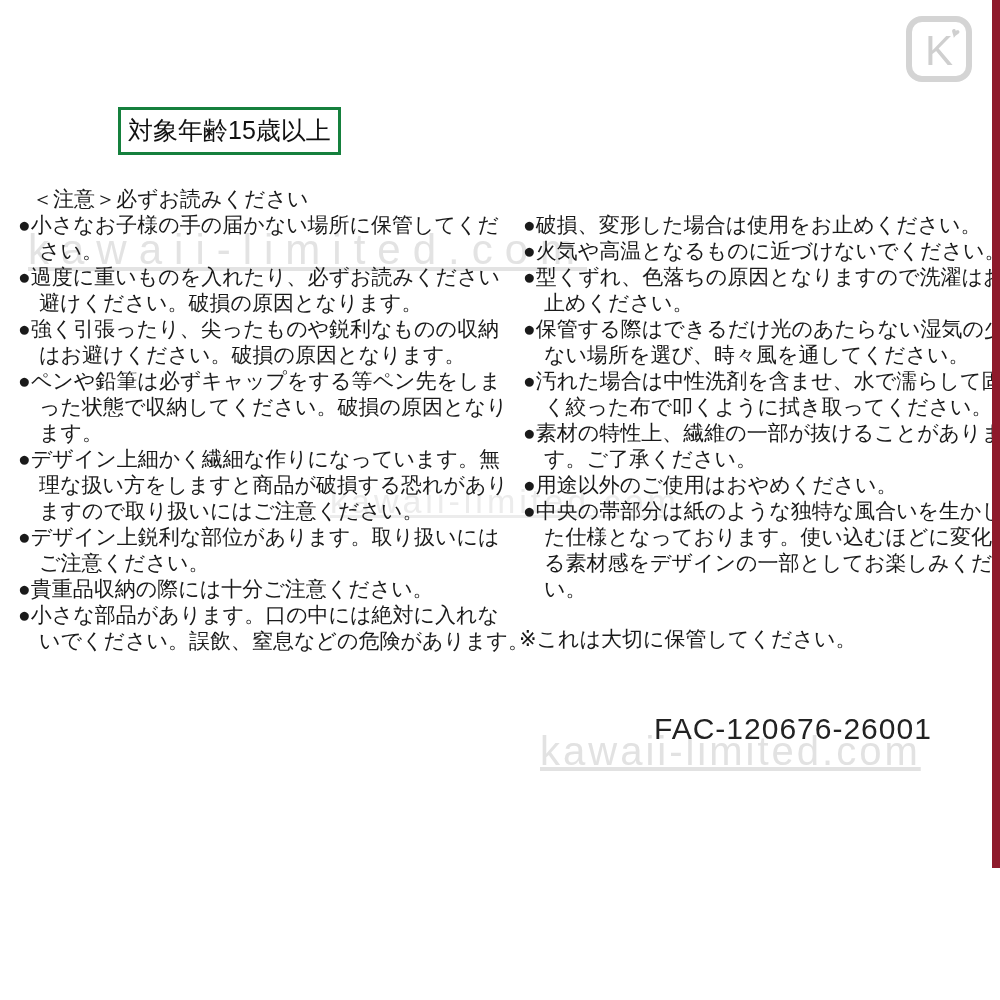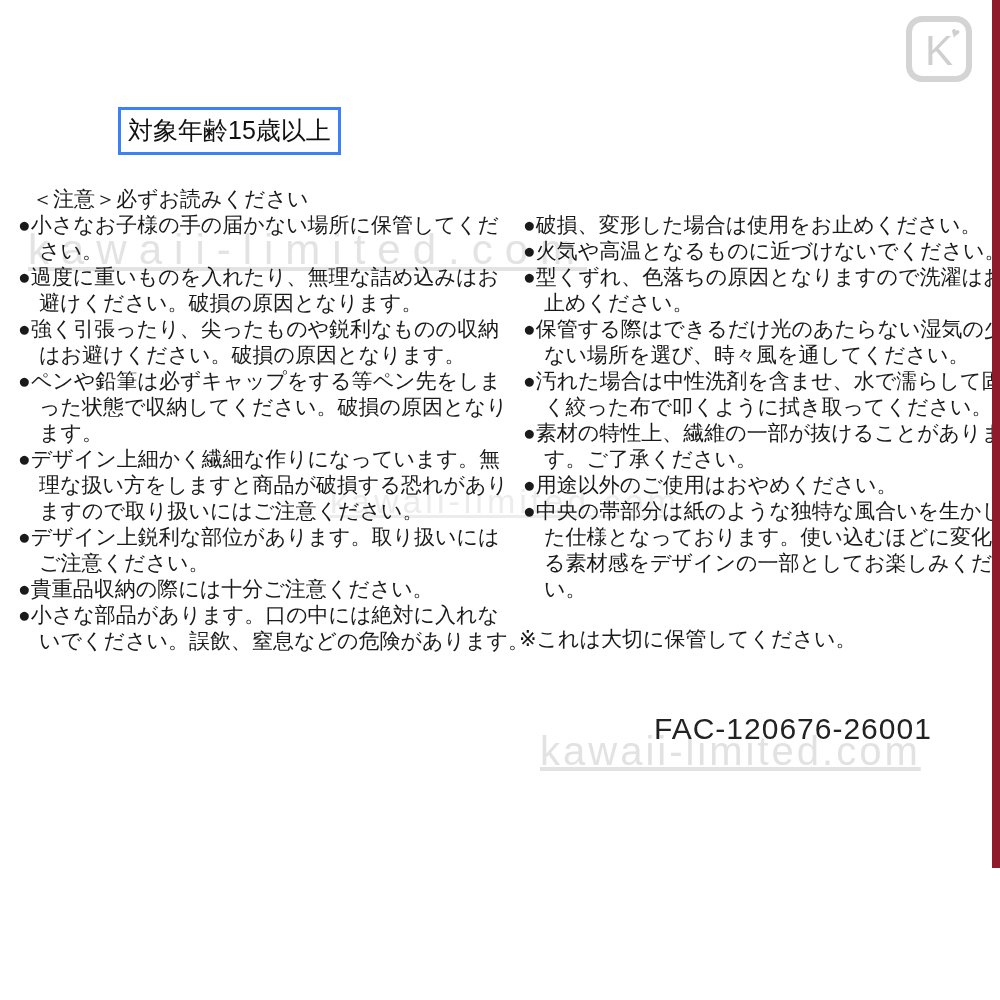--- a/index.html
+++ b/index.html
@@ -53,21 +53,21 @@
     position: absolute;
     right: 0; top: 0;
     width: 8px; height: 868px;
     z-index: 2;
   }
 
   
   .age-box {
     position: absolute;
     left: 118px; top: 107px;
-    border: 3px solid #3b82f6;
+    border: 3px solid #15803d;
     padding: 3px 7px 5px 7px;
     font-size: 25px;
     line-height: 34px;
     letter-spacing: 0px;
     color: #111;
     z-index: 1;
     white-space: nowrap;
   }
 
   
@@ -125,21 +125,21 @@
 </div>
 
 <div class="red-strip" style="background: rgb(142, 26, 43);"></div>
 
 <div class="age-box">対象年齢15歳以上</div>
 
 <div class="col col-left">
   <div class="notice-header">＜注意＞必ずお読みください</div>
   <p class="item">●小さなお子様の手の届かない場所に保管してくだ
 さい。</p>
-  <p class="item">●過度に重いものを入れたり、無理な詰め込みはお
+  <p class="item">●過度に重いものを入れたり、必ずお読みください
 避けください。破損の原因となります。</p>
   <p class="item">●強く引張ったり、尖ったものや鋭利なものの収納
 はお避けください。破損の原因となります。</p>
   <p class="item">●ペンや鉛筆は必ずキャップをする等ペン先をしま
 った状態で収納してください。破損の原因となり
 ます。</p>
   <p class="item">●デザイン上細かく繊細な作りになっています。無
 理な扱い方をしますと商品が破損する恐れがあり
 ますので取り扱いにはご注意ください。</p>
   <p class="item">●デザイン上鋭利な部位があります。取り扱いには

